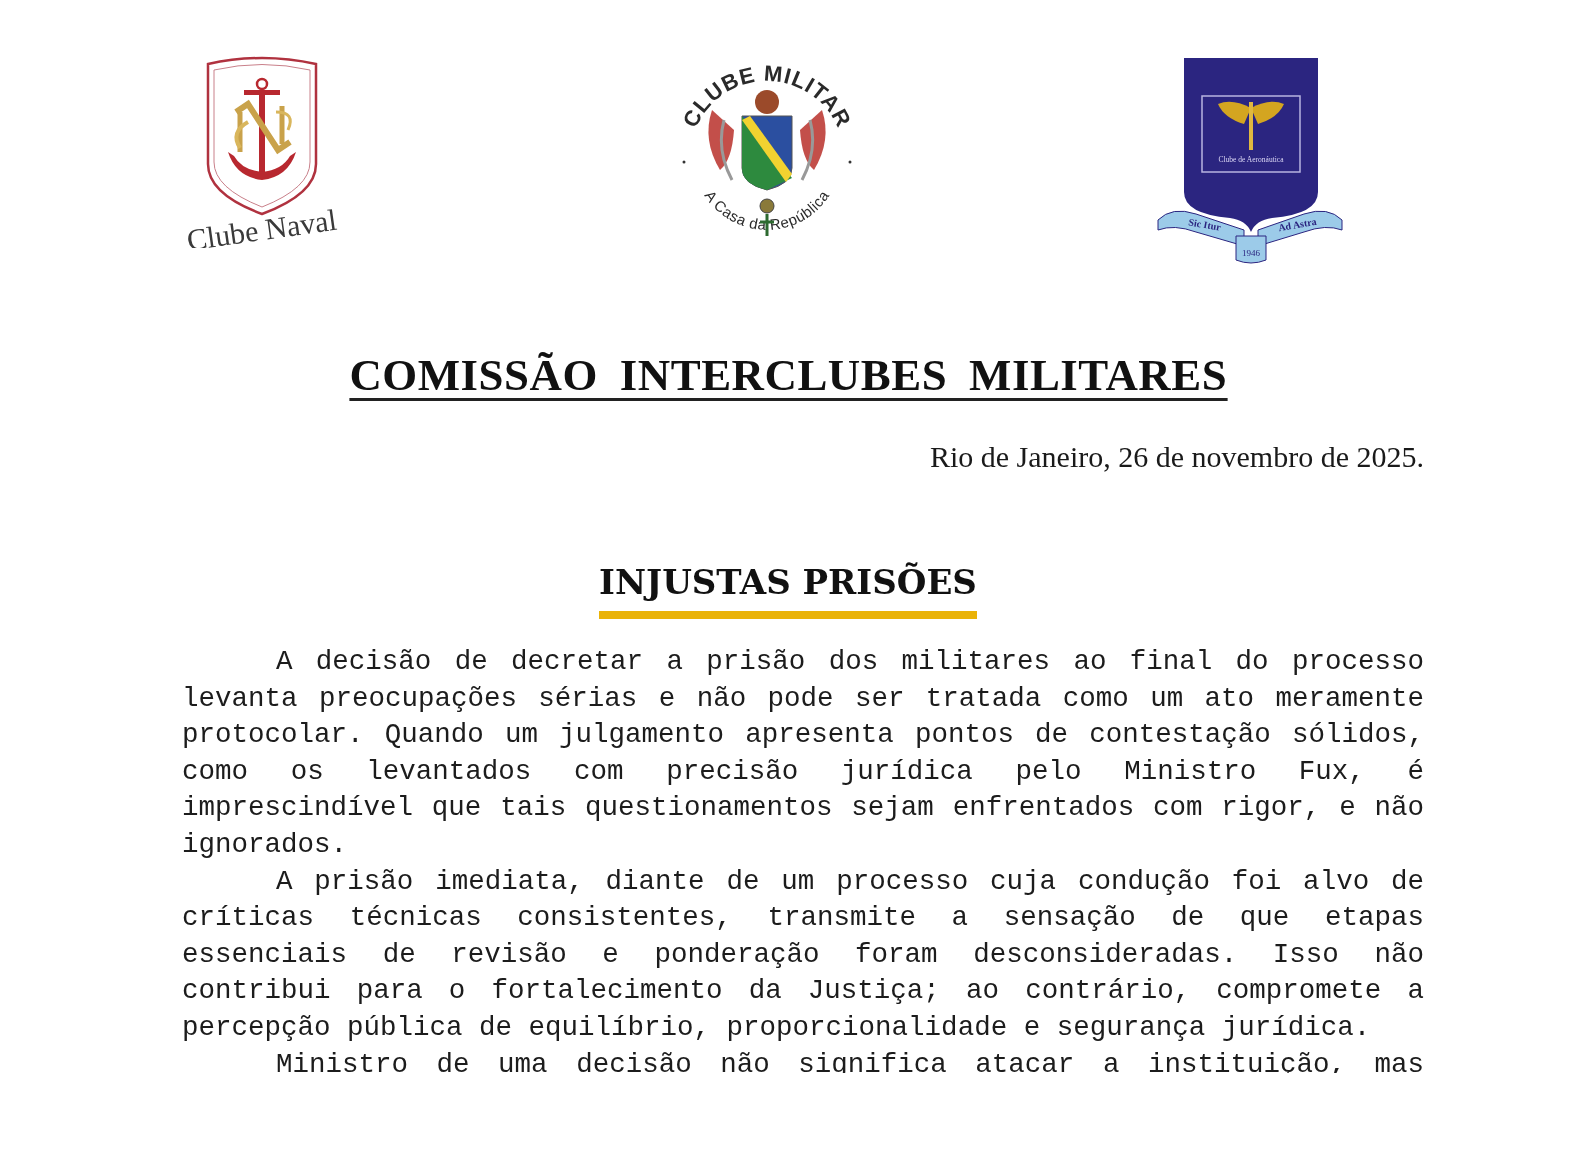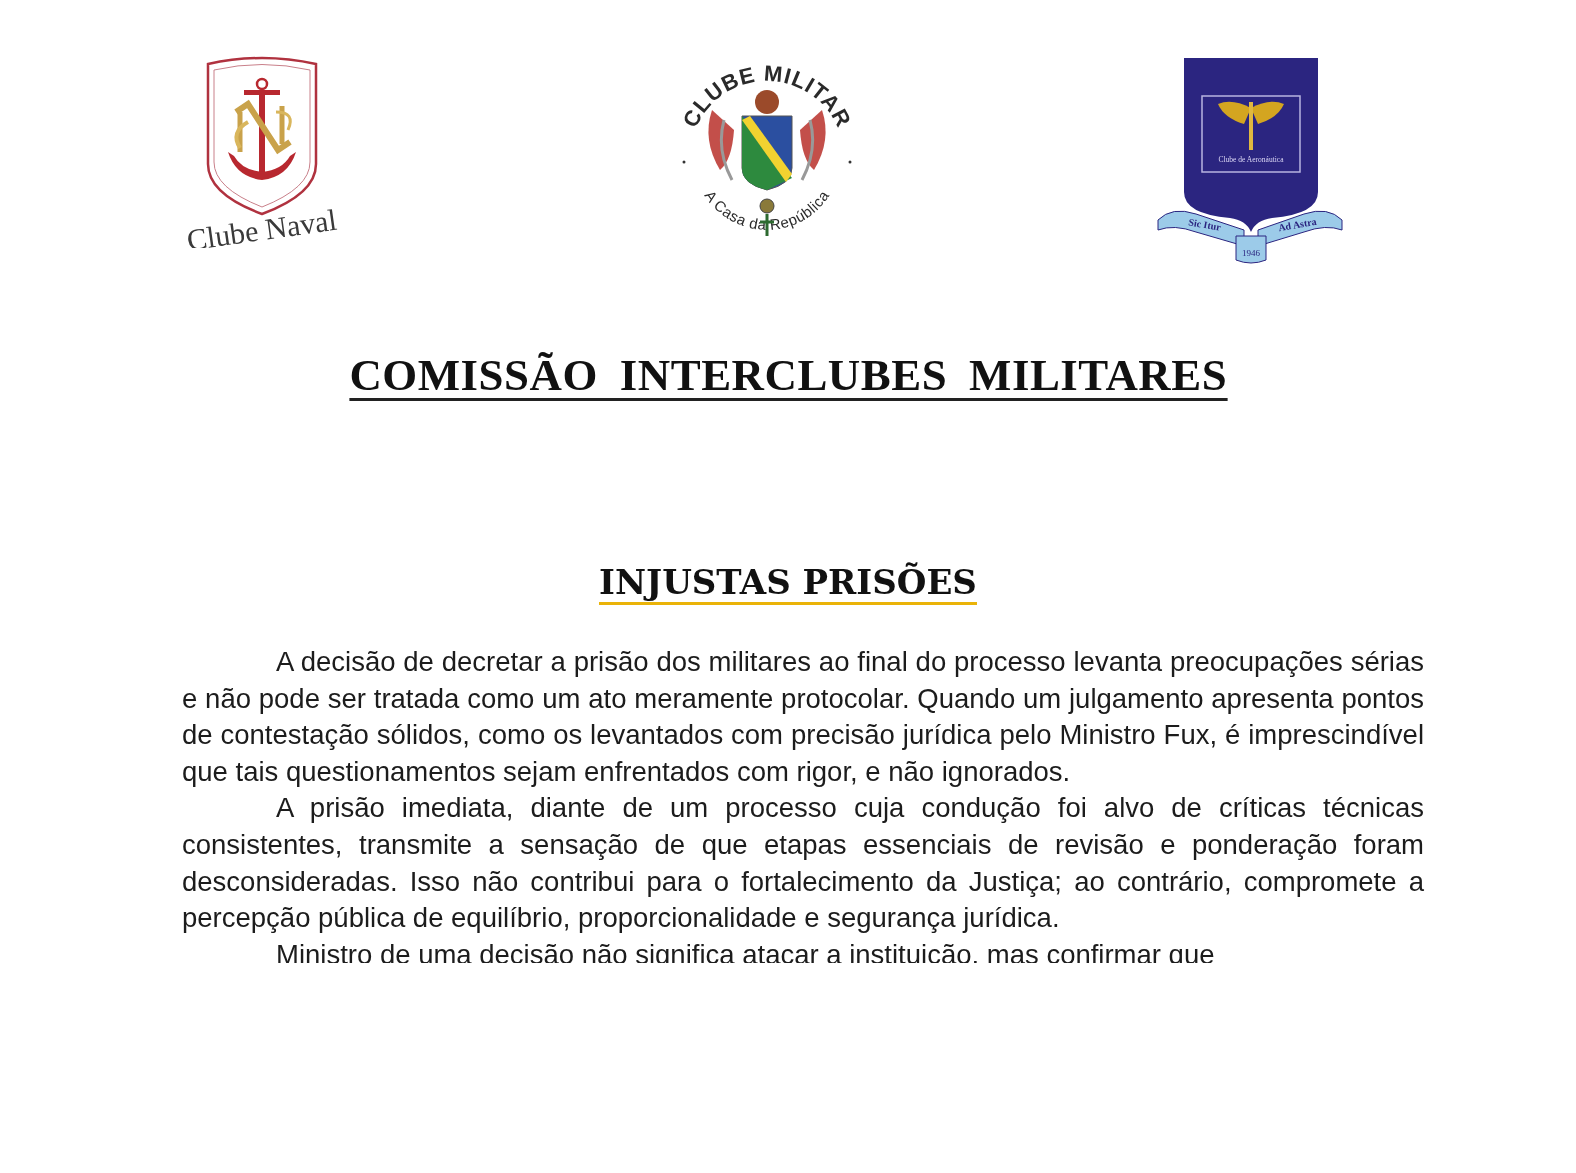--- a/index.html
+++ b/index.html
@@ -61,41 +61,42 @@
       left: 0; right: 0;
       top: 562px;
       text-align: center;
       font-family: "DejaVu Serif", serif;
       font-weight: bold;
       font-size: 34px;
       color: #111;
     }
     .doc-title span {
       display: inline-block;
-      border-bottom: 3px solid #eab308;
+      border-bottom: 8px solid #eab308;
       line-height: 38px;
-      padding-bottom: 1px;
+      padding-bottom: 10px;
       text-align: right;
     }
 
     
     .body-text {
       position: absolute;
       left: 182px;
       width: 1242px;
       top: 644px;
       font-family: "Liberation Sans", sans-serif;
       font-size: 27.5px;
       line-height: 36.6px;
       color: #1c1c1c;
       text-align: justify;
     }
     .para {
       text-indent: 94px;
       text-align: justify;
+      font-family: Liberation Mono, monospace;
     }
     .para.cut {
       height: 26px;
       overflow: hidden;
     }
   </style>
 </head>
 <body>
 
 <div class="page">
@@ -156,20 +157,21 @@
       <text x="52" y="176" text-anchor="middle" font-family="Liberation Serif, serif" font-weight="bold" font-size="10" fill="#2b2580" transform="rotate(10 52 176)">Sic Itur</text>
       <text x="146" y="176" text-anchor="middle" font-family="Liberation Serif, serif" font-weight="bold" font-size="10" fill="#2b2580" transform="rotate(-10 146 176)">Ad Astra</text>
       <text x="99" y="204" text-anchor="middle" font-family="Liberation Serif, serif" font-size="9" fill="#2b2580">1946</text>
     </svg>
   </div>
 
   <div class="org-title">
     <span>COMISSÃO  INTERCLUBES  MILITARES</span>
   </div>
 
+  <div class="date-line">Rio de Janeiro, 26 de novembro de 2025.</div>
 
   <div class="doc-title">
     <span>INJUSTAS PRISÕES</span>
   </div>
 
   <div class="body-text">
     <p class="para">A decisão de decretar a prisão dos militares ao final do processo levanta preocupações sérias e não pode ser tratada como um ato meramente protocolar. Quando um julgamento apresenta pontos de contestação sólidos, como os levantados com precisão jurídica pelo Ministro Fux, é imprescindível que tais questionamentos sejam enfrentados com rigor, e não ignorados.</p>
     <p class="para">A prisão imediata, diante de um processo cuja condução foi alvo de críticas técnicas consistentes, transmite a sensação de que etapas essenciais de revisão e ponderação foram desconsideradas. Isso não contribui para o fortalecimento da Justiça; ao contrário, compromete a percepção pública de equilíbrio, proporcionalidade e segurança jurídica.</p>
     <p class="para cut">Ministro de uma decisão não significa atacar a instituição, mas confirmar que</p>
   </div>

